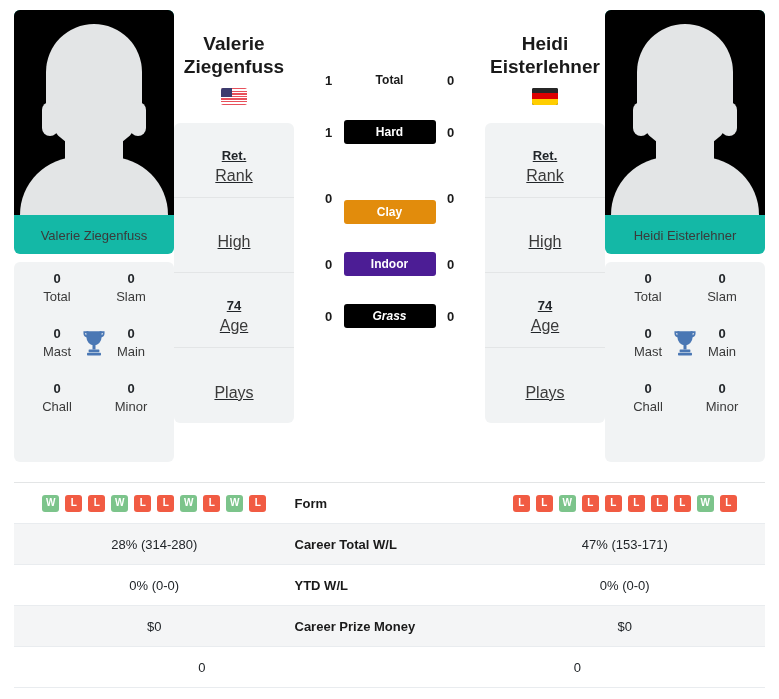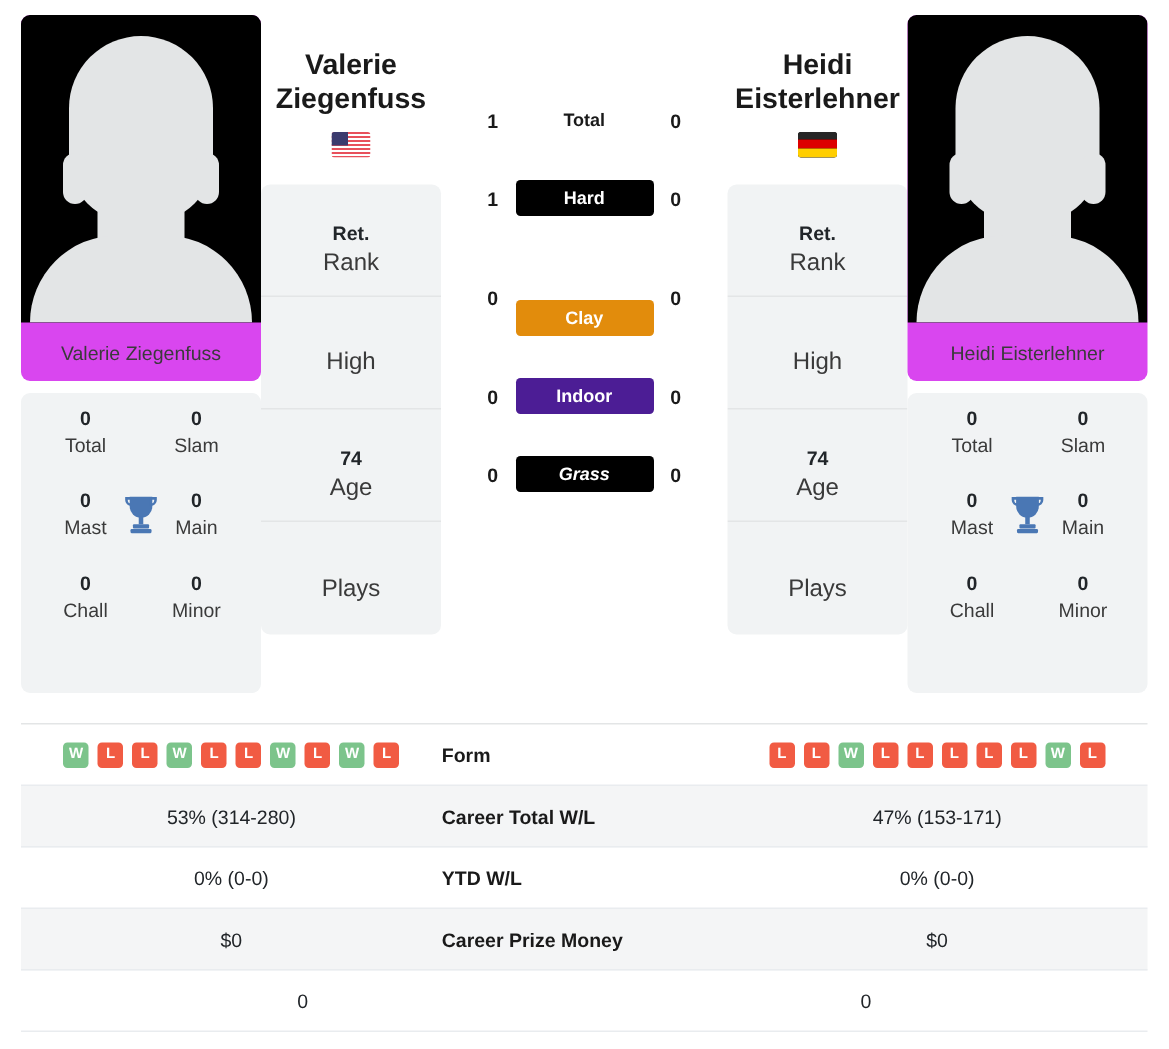--- a/index.html
+++ b/index.html
@@ -23,21 +23,21 @@
   }
 
   .side-col {
     width: 160px;
     flex: 0 0 160px;
     display: flex;
     flex-direction: column;
   }
 
   .photo-card {
-    background: #d946ef;
+    background: #14b8a6;
     border-radius: 6px;
     overflow: hidden;
     width: 160px;
   }
   .photo {
     width: 160px;
     height: 205px;
     background: #000000;
     position: relative;
     overflow: hidden;
@@ -174,20 +174,21 @@
     overflow: hidden;
   }
   .info-row {
     padding: 15px 4px 0 4px;
     text-align: center;
     border-bottom: 1px solid #e3e5e6;
     min-height: 75px;
     display: flex;
     flex-direction: column;
     justify-content: center;
+    text-decoration: underline;
   }
   .info-row:last-child { border-bottom: none; }
   .info-row .val {
     font-size: 13px;
     font-weight: bold;
     line-height: 1.4;
     color: #212529;
     min-height: 1px;
   }
   .info-row .key {
@@ -513,21 +514,21 @@
             <span class="fb fb-l">L</span>
             <span class="fb fb-l">L</span>
             <span class="fb fb-l">L</span>
             <span class="fb fb-w">W</span>
             <span class="fb fb-l">L</span>
           </div>
       </div>
     </div>
 
     <div class="trow alt">
-      <div class="tcell-left">53% (314-280)</div>
+      <div class="tcell-left">28% (314-280)</div>
       <div class="tcell-mid">Career Total W/L</div>
       <div class="tcell-right">47% (153-171)</div>
     </div>
 
     <div class="trow">
       <div class="tcell-left">0% (0-0)</div>
       <div class="tcell-mid">YTD W/L</div>
       <div class="tcell-right">0% (0-0)</div>
     </div>
 

